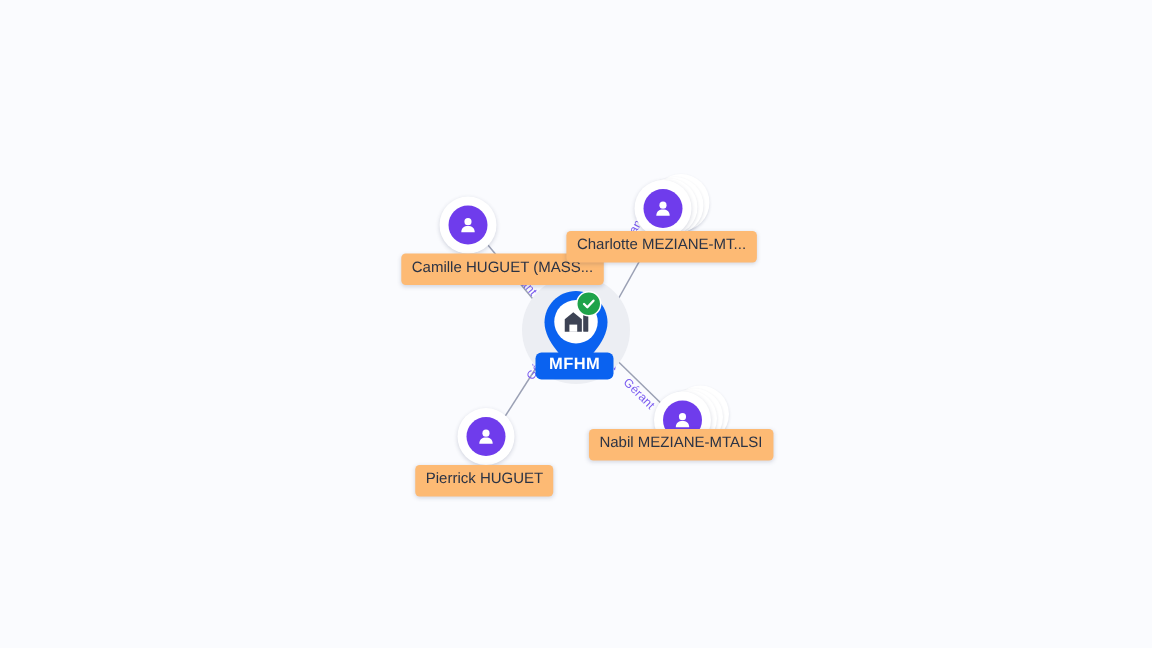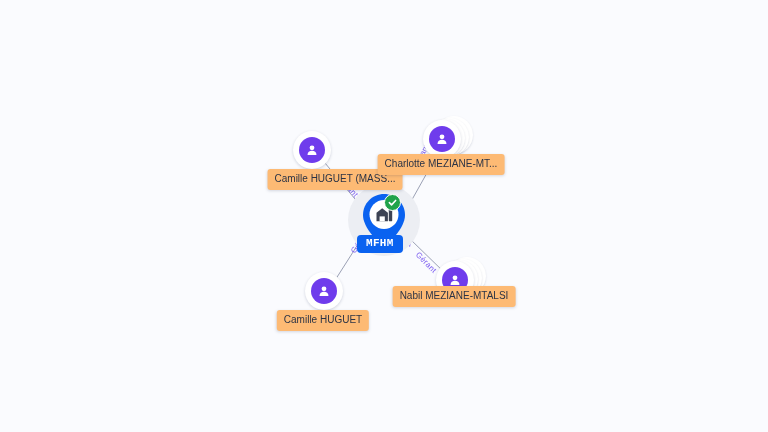--- a/index.html
+++ b/index.html
@@ -82,21 +82,20 @@
     top: 51px;
     background: #0a62f0;
     color: #ffffff;
     font-size: 11px;
     font-weight: bold;
     letter-spacing: 0.3px;
     padding: 3px 9px 4px 9px;
     border-radius: 4px;
     line-height: 1;
     white-space: nowrap;
-    font-family: Liberation Mono, monospace;
   }
 
   
   .person-node {
     position: absolute;
     width: 0;
     height: 0;
   }
   .avatar-stack {
     position: absolute;
@@ -248,16 +247,16 @@
     <div class="avatar-stack">
       <div class="avatar-outer">
         <div class="avatar-circle">
           <svg viewBox="0 0 20 20" width="14" height="14" aria-hidden="true">
             <circle cx="10" cy="6.8" r="3.4" fill="#ffffff"></circle>
             <path d="M3.6 17 C3.6 12.7 6.5 11 10 11 C13.5 11 16.4 12.7 16.4 17 Z" fill="#ffffff"></path>
           </svg>
         </div>
       </div>
     </div>
-    <div class="person-label" style="left:-2px; top:18px;">Camille HUGUET</div>
+    <div class="person-label" style="left:-2px; top:18px;">Pierrick HUGUET</div>
   </div>
 
 </div>
 
 </body></html>

